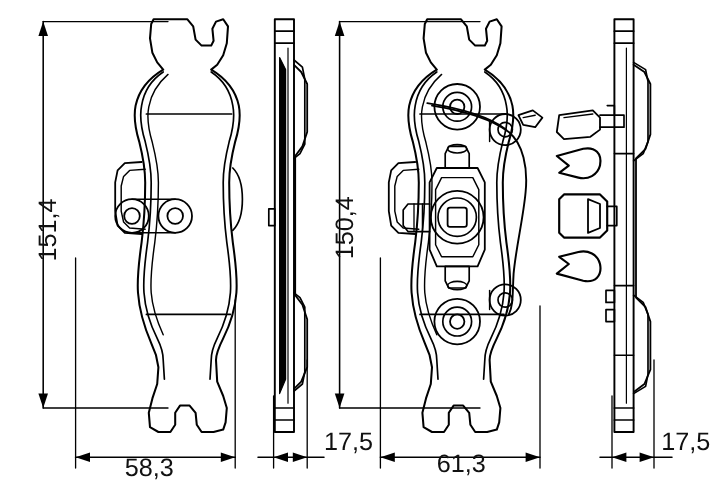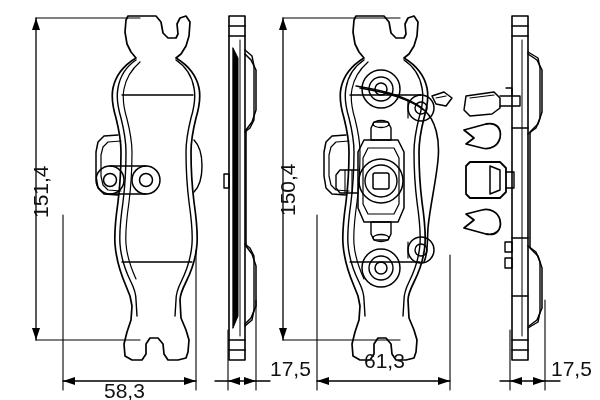--- a/index.html
+++ b/index.html
@@ -32,21 +32,21 @@
     line-height: 1;
   }
   .vert {
     transform-origin: 0 0;
     transform: rotate(-90deg);
   }
   #dim-151 { left: 30px; top: 218px; }
   #dim-150 { left: 277px; top: 216px; }
   #dim-583 { left: 104px; top: 340px; margin-top: 40px; }
   #dim-175a { left: 270px; top: 358px; }
-  #dim-613 { left: 364px; top: 350px; }
+  #dim-613 { left: 364px; top: 376px; }
   #dim-175b { left: 551px; top: 358px; }
 </style>
 </head>
 <body>
 
 <div id="stage">
 
   <svg id="drawing" viewBox="0 0 600 400">
     <g fill="none" stroke="#000000" stroke-width="1.6" stroke-linejoin="round" stroke-linecap="round">
 

